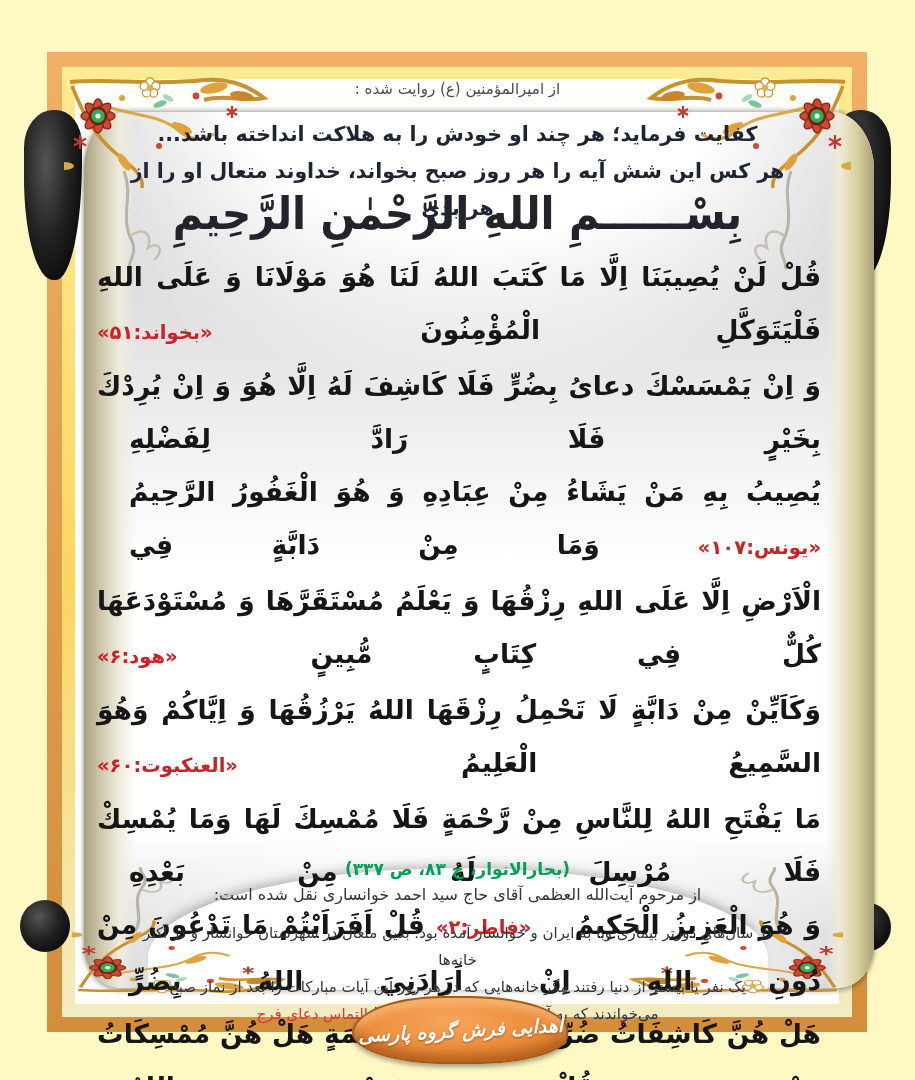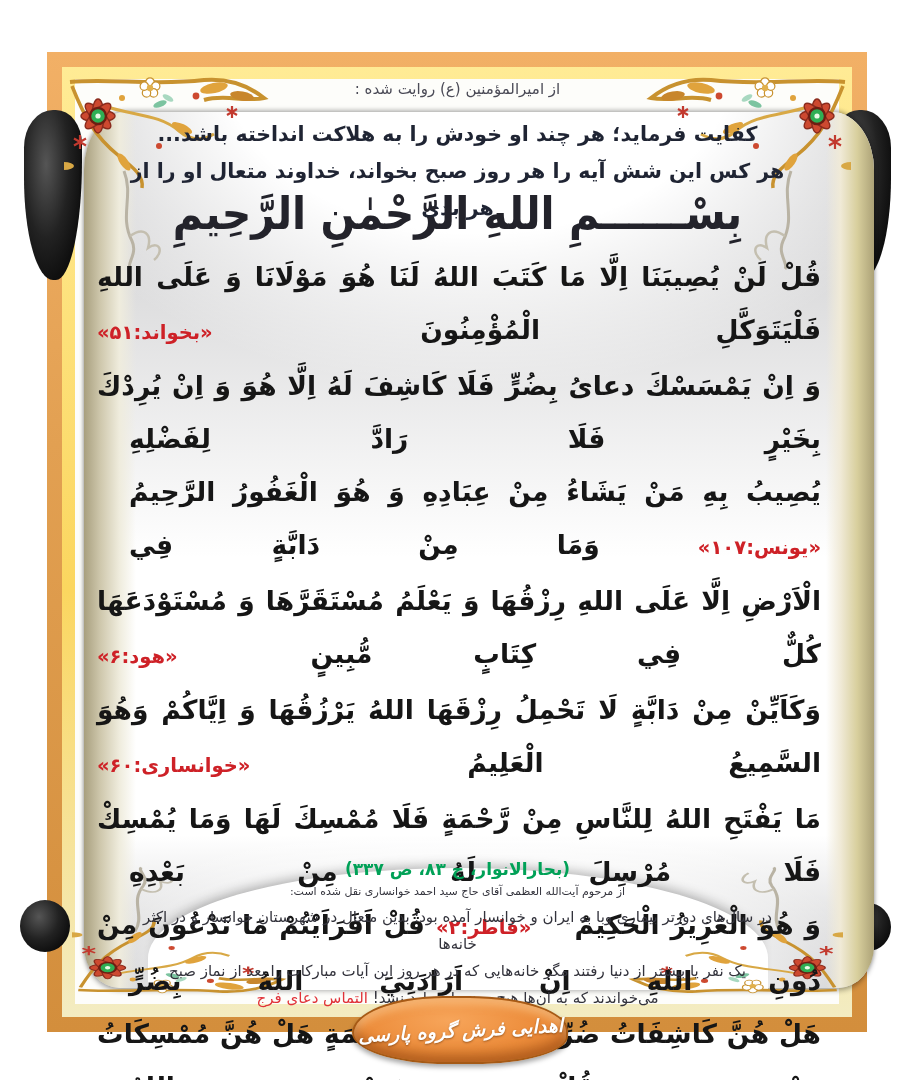--- a/index.html
+++ b/index.html
@@ -1,18 +1,18 @@
 <!DOCTYPE html>
 <html lang="fa"><head>
 <meta charset="utf-8">
 <style>
   html,body{margin:0;padding:0;background:#555;}
   .canvas{
     position:relative;width:915px;height:1080px;margin:0 auto;
-    background:#ffffff;overflow:hidden;
+    background:#fef9c3;overflow:hidden;
     font-family:"DejaVu Sans",sans-serif;
   }
   
   .panel{position:absolute;left:47px;top:52px;width:820px;height:980px;
     background:linear-gradient(180deg,#f2b066 0%,#e2a052 40%,#d38e3c 100%);
     z-index:1;}
   .panel-yellow{position:absolute;left:15px;top:15px;right:15px;bottom:15px;
     background:linear-gradient(180deg,#ffeb95 0%,#fbd65f 55%,#f3ecc2 100%);}
   .panel-paper{position:absolute;left:13px;top:12px;right:13px;bottom:13px;background:#fdfdfa;}
   
@@ -58,21 +58,21 @@
   .bismillah{left:0;width:915px;top:190px;text-align:center;
     font-size:41px;font-weight:bold;color:#23232b;transform:scaleY(1.08);}
   .verses{left:97px;width:724px;top:250px;}
   .vline{display:block;width:100%;line-height:53px;font-size:26.5px;font-weight:bold;color:#141414;
     text-align:justify;text-align-last:justify;white-space:normal;}
   .vline .ayah{color:#161616;margin-left:32px;}
   .vline .ref{color:#ce2127;font-size:19.5px;font-weight:bold;}
   .citation{left:0;width:915px;top:859px;text-align:center;
     font-size:17px;font-weight:bold;color:#00a157;}
   .notes{left:130px;width:655px;top:885px;text-align:center;color:#33333c;}
-  .notes .intro{font-size:11px;margin-bottom:6px;}
+  .notes .intro{font-size:16px;margin-bottom:16px;}
   .notes .nline{font-size:15px;line-height:27px;}
   .notes .red{color:#e03238;font-weight:normal;}
   
   .logo{position:absolute;left:352px;top:996px;width:212px;height:64px;z-index:7;
     background:radial-gradient(ellipse at 45% 35%,#f7a55a 0%,#ec8c3a 55%,#d9762a 100%);
     border:2px solid #a55a16;
     border-radius:48% 52% 50% 50% / 62% 58% 46% 52%;
     box-shadow:inset 0 -8px 12px rgba(120,50,5,.45),inset 0 6px 9px rgba(255,215,160,.55),0 3px 5px rgba(0,0,0,.35);
     display:flex;align-items:center;justify-content:center;}
   .logo-text{direction:rtl;color:#ffffff;font-size:19px;font-weight:bold;font-style:italic;
@@ -186,21 +186,21 @@
     <div>کفایت فرماید؛ هر چند او خودش را به هلاکت انداخته باشد...</div>
     <div>هر کس این شش آیه را هر روز صبح بخواند، خداوند متعال او را از هر بدی</div>
   </div>
   <div class="txt bismillah">بِسْــــــمِ اللهِ الرَّحْمٰنِ الرَّحِيمِ</div>
 
   <div class="txt verses">
       <div class="vline"><span class="ayah">قُلْ لَنْ يُصِيبَنَا اِلَّا مَا كَتَبَ اللهُ لَنَا هُوَ مَوْلَانَا وَ عَلَى اللهِ فَلْيَتَوَكَّلِ الْمُؤْمِنُونَ </span><span class="ref">«بخواند:۵۱»</span></div>
       <div class="vline"><span class="ayah">وَ اِنْ يَمْسَسْكَ دعایُ بِضُرٍّ فَلَا كَاشِفَ لَهُ اِلَّا هُوَ وَ اِنْ يُرِدْكَ بِخَيْرٍ فَلَا رَادَّ لِفَضْلِهِ</span></div>
       <div class="vline"><span class="ayah">يُصِيبُ بِهِ مَنْ يَشَاءُ مِنْ عِبَادِهِ وَ هُوَ الْغَفُورُ الرَّحِيمُ </span><span class="ref">«يونس:۱۰۷»</span><span class="ayah"> وَمَا مِنْ دَابَّةٍ فِي</span></div>
       <div class="vline"><span class="ayah">الْاَرْضِ اِلَّا عَلَى اللهِ رِزْقُهَا وَ يَعْلَمُ مُسْتَقَرَّهَا وَ مُسْتَوْدَعَهَا كُلٌّ فِي كِتَابٍ مُّبِينٍ </span><span class="ref">«هود:۶»</span></div>
-      <div class="vline"><span class="ayah">وَكَاَيِّنْ مِنْ دَابَّةٍ لَا تَحْمِلُ رِزْقَهَا اللهُ يَرْزُقُهَا وَ اِيَّاكُمْ وَهُوَ السَّمِيعُ الْعَلِيمُ </span><span class="ref">«خوانساری:۶۰»</span></div>
+      <div class="vline"><span class="ayah">وَكَاَيِّنْ مِنْ دَابَّةٍ لَا تَحْمِلُ رِزْقَهَا اللهُ يَرْزُقُهَا وَ اِيَّاكُمْ وَهُوَ السَّمِيعُ الْعَلِيمُ </span><span class="ref">«العنكبوت:۶۰»</span></div>
       <div class="vline"><span class="ayah">مَا يَفْتَحِ اللهُ لِلنَّاسِ مِنْ رَّحْمَةٍ فَلَا مُمْسِكَ لَهَا وَمَا يُمْسِكْ فَلَا مُرْسِلَ لَهُ مِنْ بَعْدِهِ</span></div>
       <div class="vline"><span class="ayah">وَ هُوَ الْعَزِيزُ الْحَكِيمُ </span><span class="ref">«فاطر:۲»</span><span class="ayah"> قُلْ اَفَرَاَيْتُمْ مَا تَدْعُونَ مِنْ دُونِ اللهِ اِنْ اَرَادَنِيَ اللهُ بِضُرٍّ</span></div>
       <div class="vline"><span class="ayah">هَلْ هُنَّ كَاشِفَاتُ ضُرِّهِ اَوْ اَرَادَنِي بِرَحْمَةٍ هَلْ هُنَّ مُمْسِكَاتُ رَحْمَتِهِ قُلْ حَسْبِيَ اللهُ</span></div>
     </div>
 
   <div class="txt citation">(بحارالانوار، ج ۸۳، ص ۳۳۷)</div>
 
   <div class="txt notes">
     <div class="intro">از مرحوم آیت‌الله العظمی آقای حاج سید احمد خوانساری نقل شده است:</div>
     <div class="nline">در سال‌های دورتر بیماری وبا به ایران و خوانسار آمده بود؛ بدین متعال در شهرستان خوانسار و در اکثر خانه‌ها</div>

